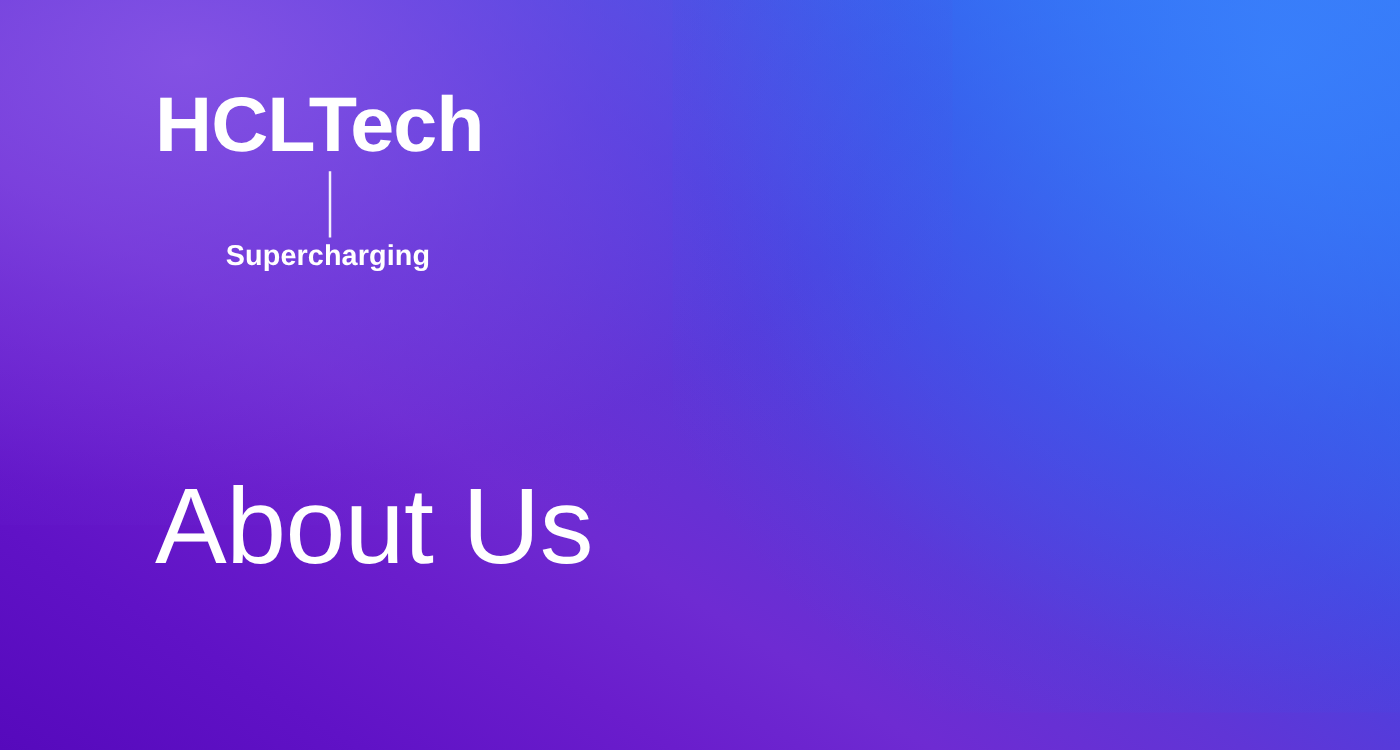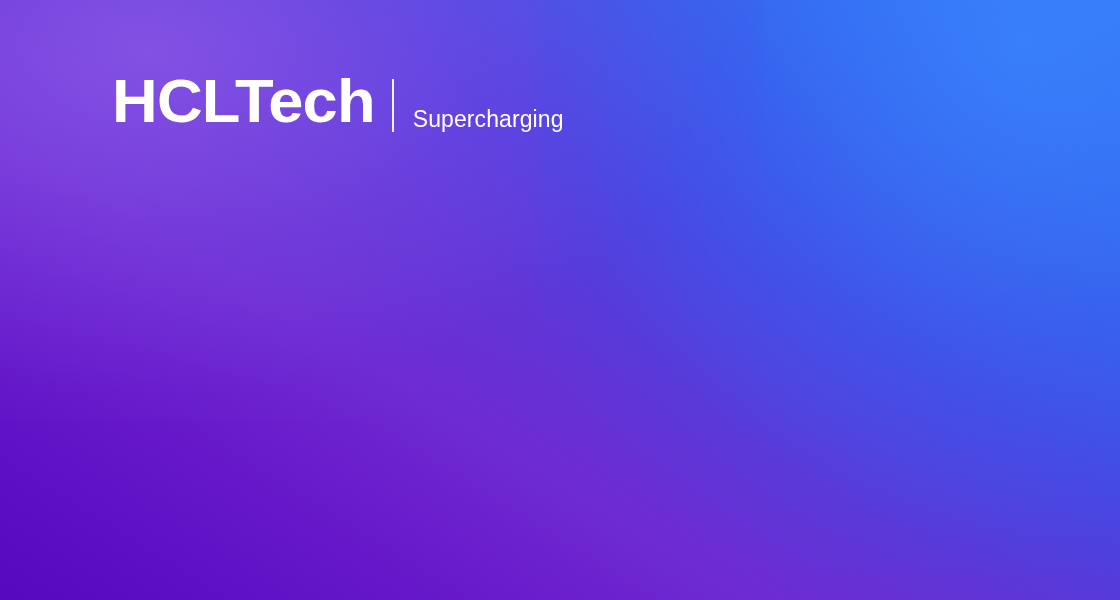--- a/index.html
+++ b/index.html
@@ -63,24 +63,25 @@
   .content {
     position: relative;
     z-index: 2;
     width: 100%;
     height: 100%;
   }
 
   
   .brand-lockup {
     position: absolute;
-    left: 112px;
+    left: 124px;
     top: 70px;
     display: flex;
-    align-items: flex-end;
+    align-items: center;
+    flex-direction: column;
   }
 
   .wordmark {
     color: #FFFFFF;
     font-size: 62px;
     font-weight: 700;
     letter-spacing: -0.012em;
     line-height: 1;
     white-space: nowrap;
     transform: scaleX(1.02);
@@ -94,21 +95,21 @@
     margin-left: 22px;
     margin-top: 5px;
     flex: none;
   }
 
   .tagline {
     margin-left: 19px;
     margin-top: 2px;
     color: #FFFFFF;
     font-size: 23px;
-    font-weight: 400;
+    font-weight: 700;
     line-height: 25px;
     letter-spacing: 0.004em;
     white-space: nowrap;
   }
 
   .tagline-line {
     display: block;
     position: relative;
   }
 
@@ -141,15 +142,16 @@
     <div class="brand-lockup">
       <div class="wordmark">HCLTech</div>
 
       <div class="brand-divider"></div>
 
       <div class="tagline">
         <span class="tagline-line">Supercharging</span>
       </div>
     </div>
 
+    <h1 class="page-title">About Us</h1>
 
   </div>
 </div>
 
 </body></html>

